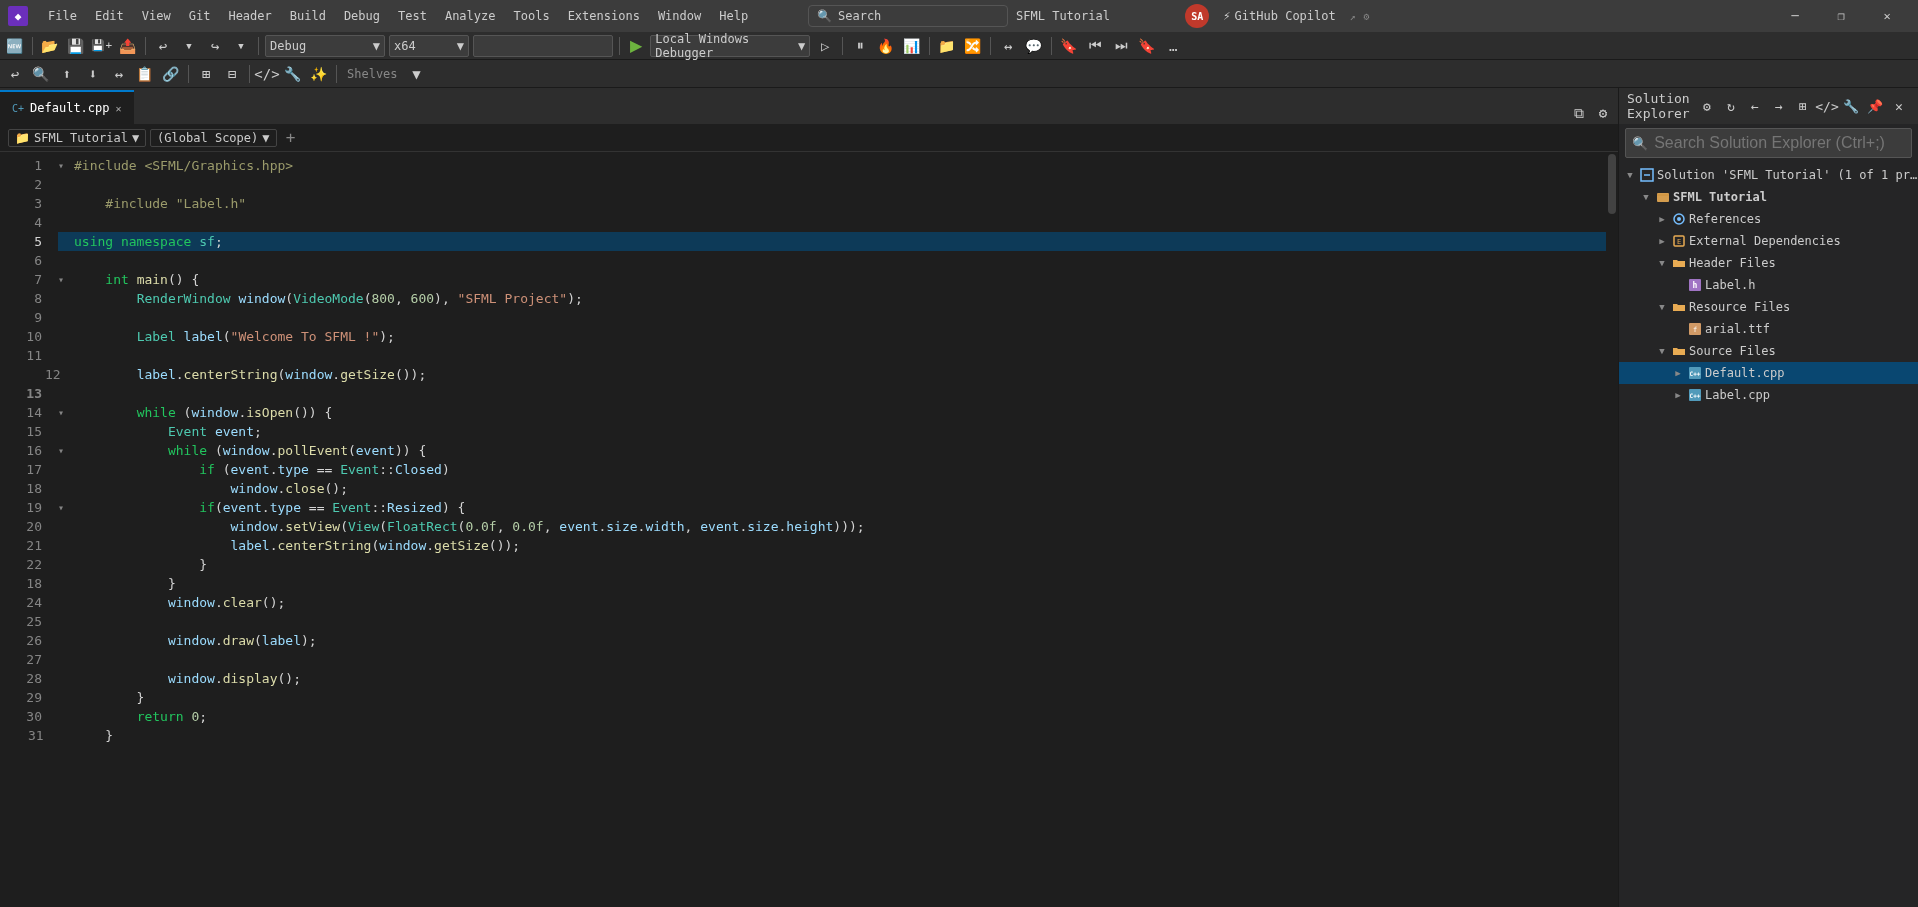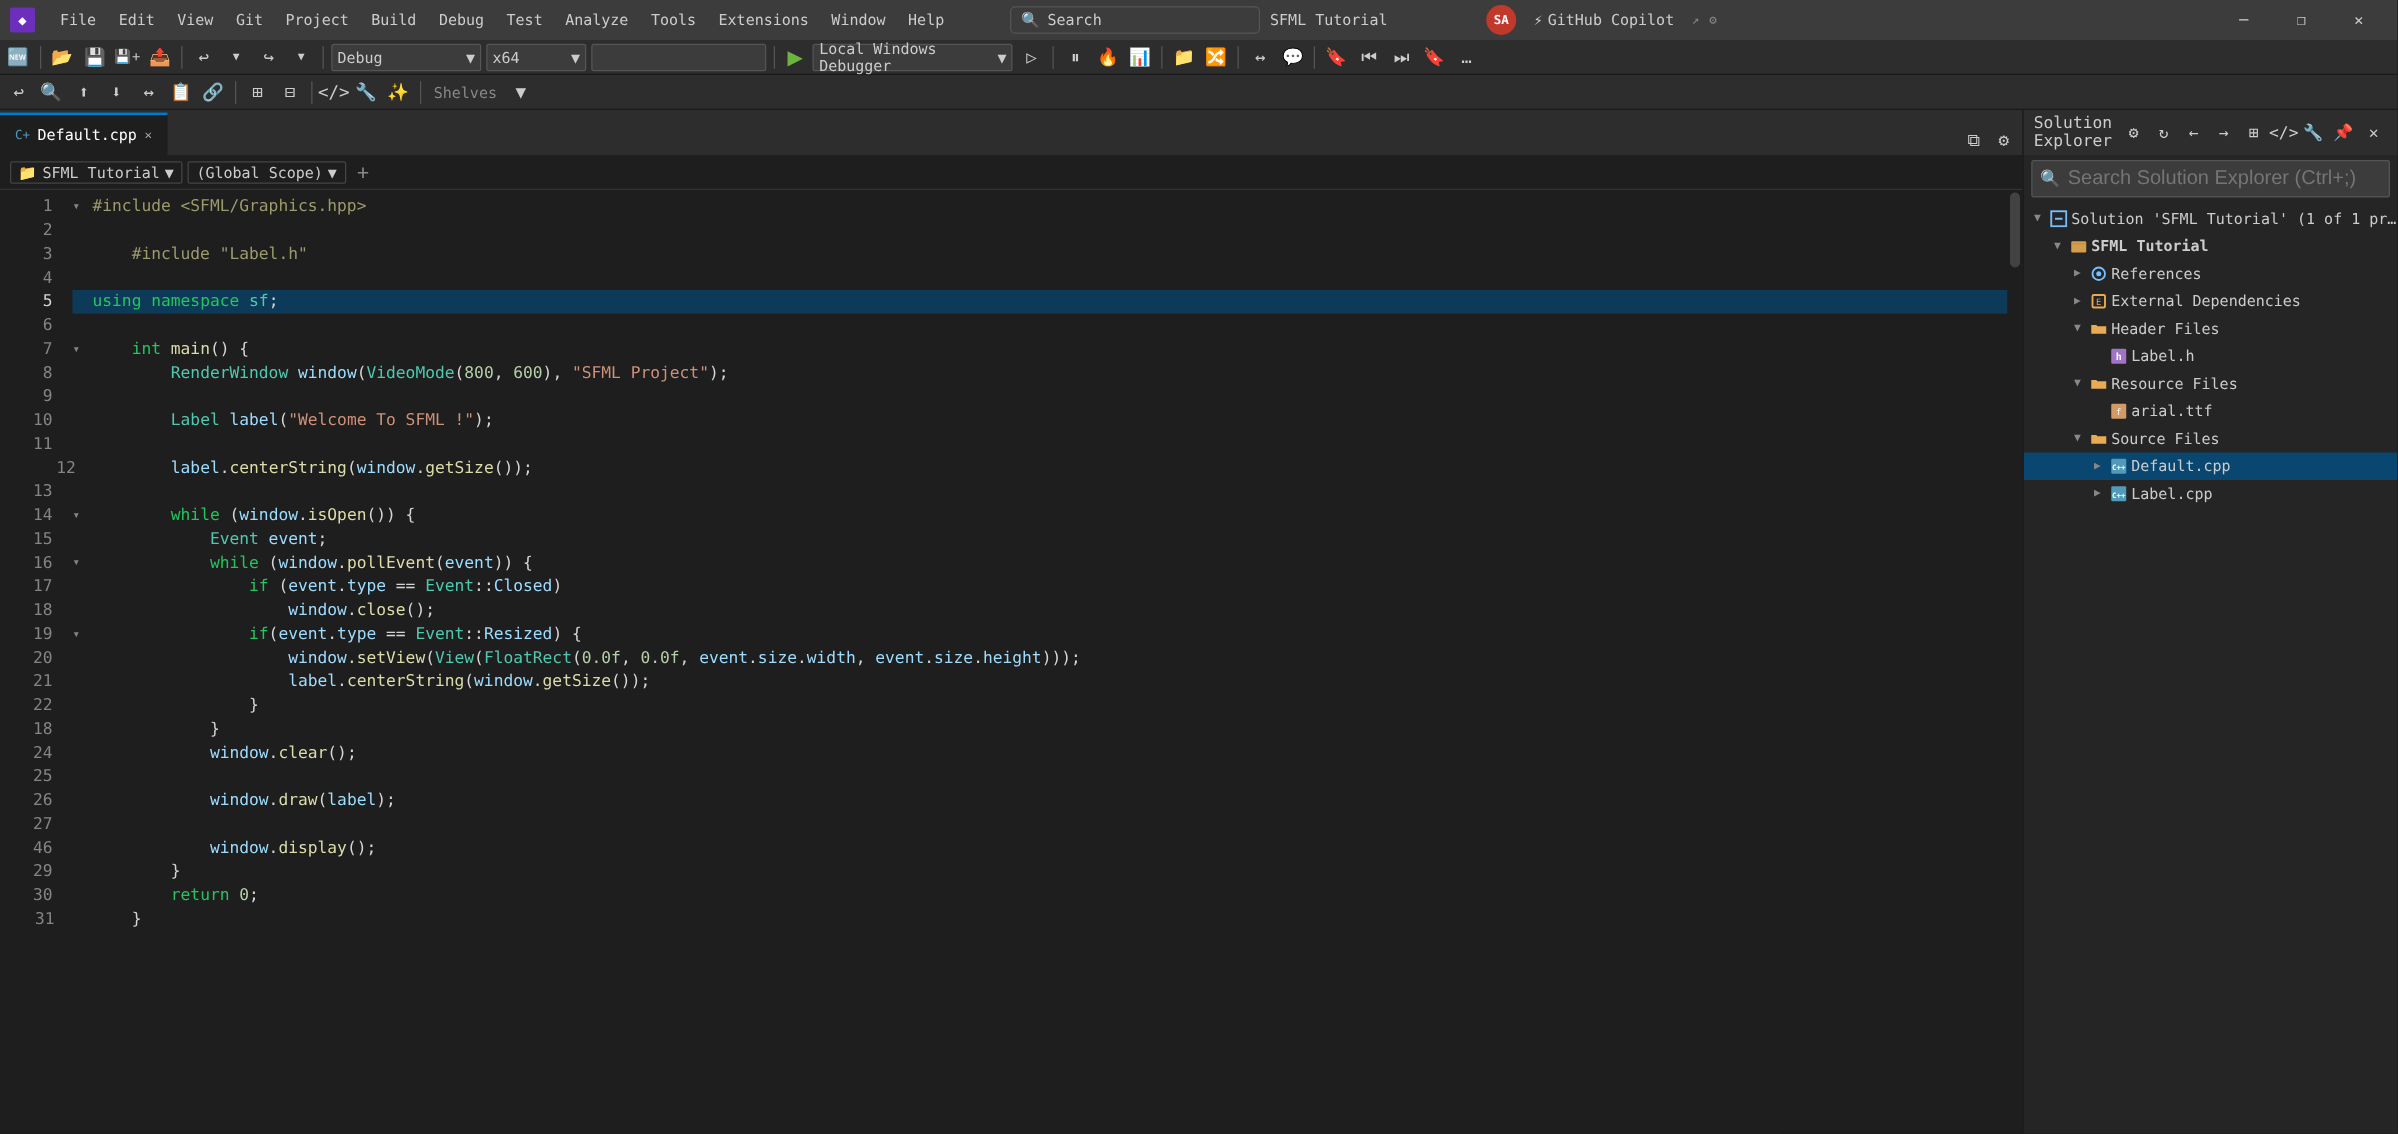--- a/index.html
+++ b/index.html
@@ -430,21 +430,21 @@
 </head>
 <body>
 
 <div id="title-bar">
   <div class="vs-logo">◆</div>
   <div class="menu-bar">
     <div class="menu-item">File</div>
     <div class="menu-item">Edit</div>
     <div class="menu-item">View</div>
     <div class="menu-item">Git</div>
-    <div class="menu-item">Project</div>
+    <div class="menu-item">Header</div>
     <div class="menu-item">Build</div>
     <div class="menu-item">Debug</div>
     <div class="menu-item">Test</div>
     <div class="menu-item">Analyze</div>
     <div class="menu-item">Tools</div>
     <div class="menu-item">Extensions</div>
     <div class="menu-item">Window</div>
     <div class="menu-item">Help</div>
   </div>
 
@@ -576,36 +576,36 @@
           <div style="height: 19px; line-height: 19px;">3</div>
           <div style="height: 19px; line-height: 19px;">4</div>
           <div style="height: 19px; line-height: 19px; color: rgb(212, 212, 212);">5</div>
           <div style="height: 19px; line-height: 19px;">6</div>
           <div style="height: 19px; line-height: 19px;">7</div>
           <div style="height: 19px; line-height: 19px;">8</div>
           <div style="height: 19px; line-height: 19px;">9</div>
           <div style="height: 19px; line-height: 19px;">10</div>
           <div style="height: 19px; line-height: 19px;">11</div>
           <div style="height: 19px; line-height: 19px; margin-left: 45px;">12</div>
-          <div style="height: 19px; line-height: 19px;">13</div>
+          <div style="height: 19px; line-height: 19px; font-weight: bold;">13</div>
           <div style="height: 19px; line-height: 19px;">14</div>
           <div style="height: 19px; line-height: 19px;">15</div>
           <div style="height: 19px; line-height: 19px;">16</div>
           <div style="height: 19px; line-height: 19px;">17</div>
           <div style="height: 19px; line-height: 19px;">18</div>
           <div style="height: 19px; line-height: 19px;">19</div>
           <div style="height: 19px; line-height: 19px;">20</div>
           <div style="height: 19px; line-height: 19px;">21</div>
           <div style="height: 19px; line-height: 19px;">22</div>
           <div style="height: 19px; line-height: 19px;">18</div>
           <div style="height: 19px; line-height: 19px;">24</div>
           <div style="height: 19px; line-height: 19px;">25</div>
           <div style="height: 19px; line-height: 19px;">26</div>
           <div style="height: 19px; line-height: 19px;">27</div>
-          <div style="height: 19px; line-height: 19px;">46</div>
+          <div style="height: 19px; line-height: 19px;">28</div>
           <div style="height: 19px; line-height: 19px;">29</div>
           <div style="height: 19px; line-height: 19px;">30</div>
           <div style="height: 19px; line-height: 19px; margin-left: 28px;">31</div>
         </div>
       <div id="code-content"><div class="code-line"><span class="collapse-arrow" style="color: rgb(133, 133, 133); cursor: pointer;">▾</span><span class="pp">#include &lt;SFML/Graphics.hpp&gt;</span></div><div class="code-line"><span class="collapse-arrow"></span></div><div class="code-line"><span class="collapse-arrow"></span><span class="pp">    #include "Label.h"</span></div><div class="code-line"><span class="collapse-arrow"></span></div><div class="code-line" style="background: rgb(13, 58, 88);"><span class="collapse-arrow"></span><span class="kw">using</span><span class="plain"> </span><span class="kw">namespace</span><span class="plain"> </span><span class="ns">sf</span><span class="plain">;</span></div><div class="code-line"><span class="collapse-arrow"></span></div><div class="code-line"><span class="collapse-arrow" style="color: rgb(133, 133, 133); cursor: pointer;">▾</span><span class="plain">    </span><span class="kw">int</span><span class="plain"> </span><span class="fn">main</span><span class="plain">() {</span></div><div class="code-line"><span class="collapse-arrow"></span><span class="plain">        </span><span class="type">RenderWindow</span><span class="plain"> </span><span class="var">window</span><span class="plain">(</span><span class="type">VideoMode</span><span class="plain">(</span><span class="num">800</span><span class="plain">, </span><span class="num">600</span><span class="plain">), </span><span class="str">"SFML Project"</span><span class="plain">);</span></div><div class="code-line"><span class="collapse-arrow"></span></div><div class="code-line"><span class="collapse-arrow"></span><span class="plain">        </span><span class="type">Label</span><span class="plain"> </span><span class="var">label</span><span class="plain">(</span><span class="str">"Welcome To SFML !"</span><span class="plain">);</span></div><div class="code-line"><span class="collapse-arrow"></span></div><div class="code-line"><span class="collapse-arrow"></span><span class="plain">        </span><span class="var">label</span><span class="plain">.</span><span class="fn">centerString</span><span class="plain">(</span><span class="var">window</span><span class="plain">.</span><span class="fn">getSize</span><span class="plain">());</span></div><div class="code-line"><span class="collapse-arrow"></span></div><div class="code-line"><span class="collapse-arrow" style="color: rgb(133, 133, 133); cursor: pointer;">▾</span><span class="plain">        </span><span class="kw">while</span><span class="plain"> (</span><span class="var">window</span><span class="plain">.</span><span class="fn">isOpen</span><span class="plain">()) {</span></div><div class="code-line"><span class="collapse-arrow"></span><span class="plain">            </span><span class="type">Event</span><span class="plain"> </span><span class="var">event</span><span class="plain">;</span></div><div class="code-line"><span class="collapse-arrow" style="color: rgb(133, 133, 133); cursor: pointer;">▾</span><span class="plain">            </span><span class="kw">while</span><span class="plain"> (</span><span class="var">window</span><span class="plain">.</span><span class="fn">pollEvent</span><span class="plain">(</span><span class="var">event</span><span class="plain">)) {</span></div><div class="code-line"><span class="collapse-arrow"></span><span class="plain">                </span><span class="kw">if</span><span class="plain"> (</span><span class="var">event</span><span class="plain">.</span><span class="var">type</span><span class="plain"> == </span><span class="type">Event</span><span class="plain">::</span><span class="var">Closed</span><span class="plain">)</span></div><div class="code-line"><span class="collapse-arrow"></span><span class="plain">                    </span><span class="var">window</span><span class="plain">.</span><span class="fn">close</span><span class="plain">();</span></div><div class="code-line"><span class="collapse-arrow" style="color: rgb(133, 133, 133); cursor: pointer;">▾</span><span class="plain">                </span><span class="kw">if</span><span class="plain">(</span><span class="var">event</span><span class="plain">.</span><span class="var">type</span><span class="plain"> == </span><span class="type">Event</span><span class="plain">::</span><span class="var">Resized</span><span class="plain">) {</span></div><div class="code-line"><span class="collapse-arrow"></span><span class="plain">                    </span><span class="var">window</span><span class="plain">.</span><span class="fn">setView</span><span class="plain">(</span><span class="type">View</span><span class="plain">(</span><span class="type">FloatRect</span><span class="plain">(</span><span class="num">0.0f</span><span class="plain">, </span><span class="num">0.0f</span><span class="plain">, </span><span class="var">event</span><span class="plain">.</span><span class="var">size</span><span class="plain">.</span><span class="var">width</span><span class="plain">, </span><span class="var">event</span><span class="plain">.</span><span class="var">size</span><span class="plain">.</span><span class="var">height</span><span class="plain">)));</span></div><div class="code-line"><span class="collapse-arrow"></span><span class="plain">                    </span><span class="var">label</span><span class="plain">.</span><span class="fn">centerString</span><span class="plain">(</span><span class="var">window</span><span class="plain">.</span><span class="fn">getSize</span><span class="plain">());</span></div><div class="code-line"><span class="collapse-arrow"></span><span class="plain">                }</span></div><div class="code-line"><span class="collapse-arrow"></span><span class="plain">            }</span></div><div class="code-line"><span class="collapse-arrow"></span><span class="plain">            </span><span class="var">window</span><span class="plain">.</span><span class="fn">clear</span><span class="plain">();</span></div><div class="code-line"><span class="collapse-arrow"></span></div><div class="code-line"><span class="collapse-arrow"></span><span class="plain">            </span><span class="var">window</span><span class="plain">.</span><span class="fn">draw</span><span class="plain">(</span><span class="var">label</span><span class="plain">);</span></div><div class="code-line"><span class="collapse-arrow"></span></div><div class="code-line"><span class="collapse-arrow"></span><span class="plain">            </span><span class="var">window</span><span class="plain">.</span><span class="fn">display</span><span class="plain">();</span></div><div class="code-line"><span class="collapse-arrow"></span><span class="plain">        }</span></div><div class="code-line"><span class="collapse-arrow"></span><span class="plain">        </span><span class="kw">return</span><span class="plain"> </span><span class="num">0</span><span class="plain">;</span></div><div class="code-line"><span class="collapse-arrow"></span><span class="plain">    }</span></div></div>
       <div id="scrollbar-v">
         <div id="scrollbar-thumb"></div>
       </div>
     </div>
   </div>

